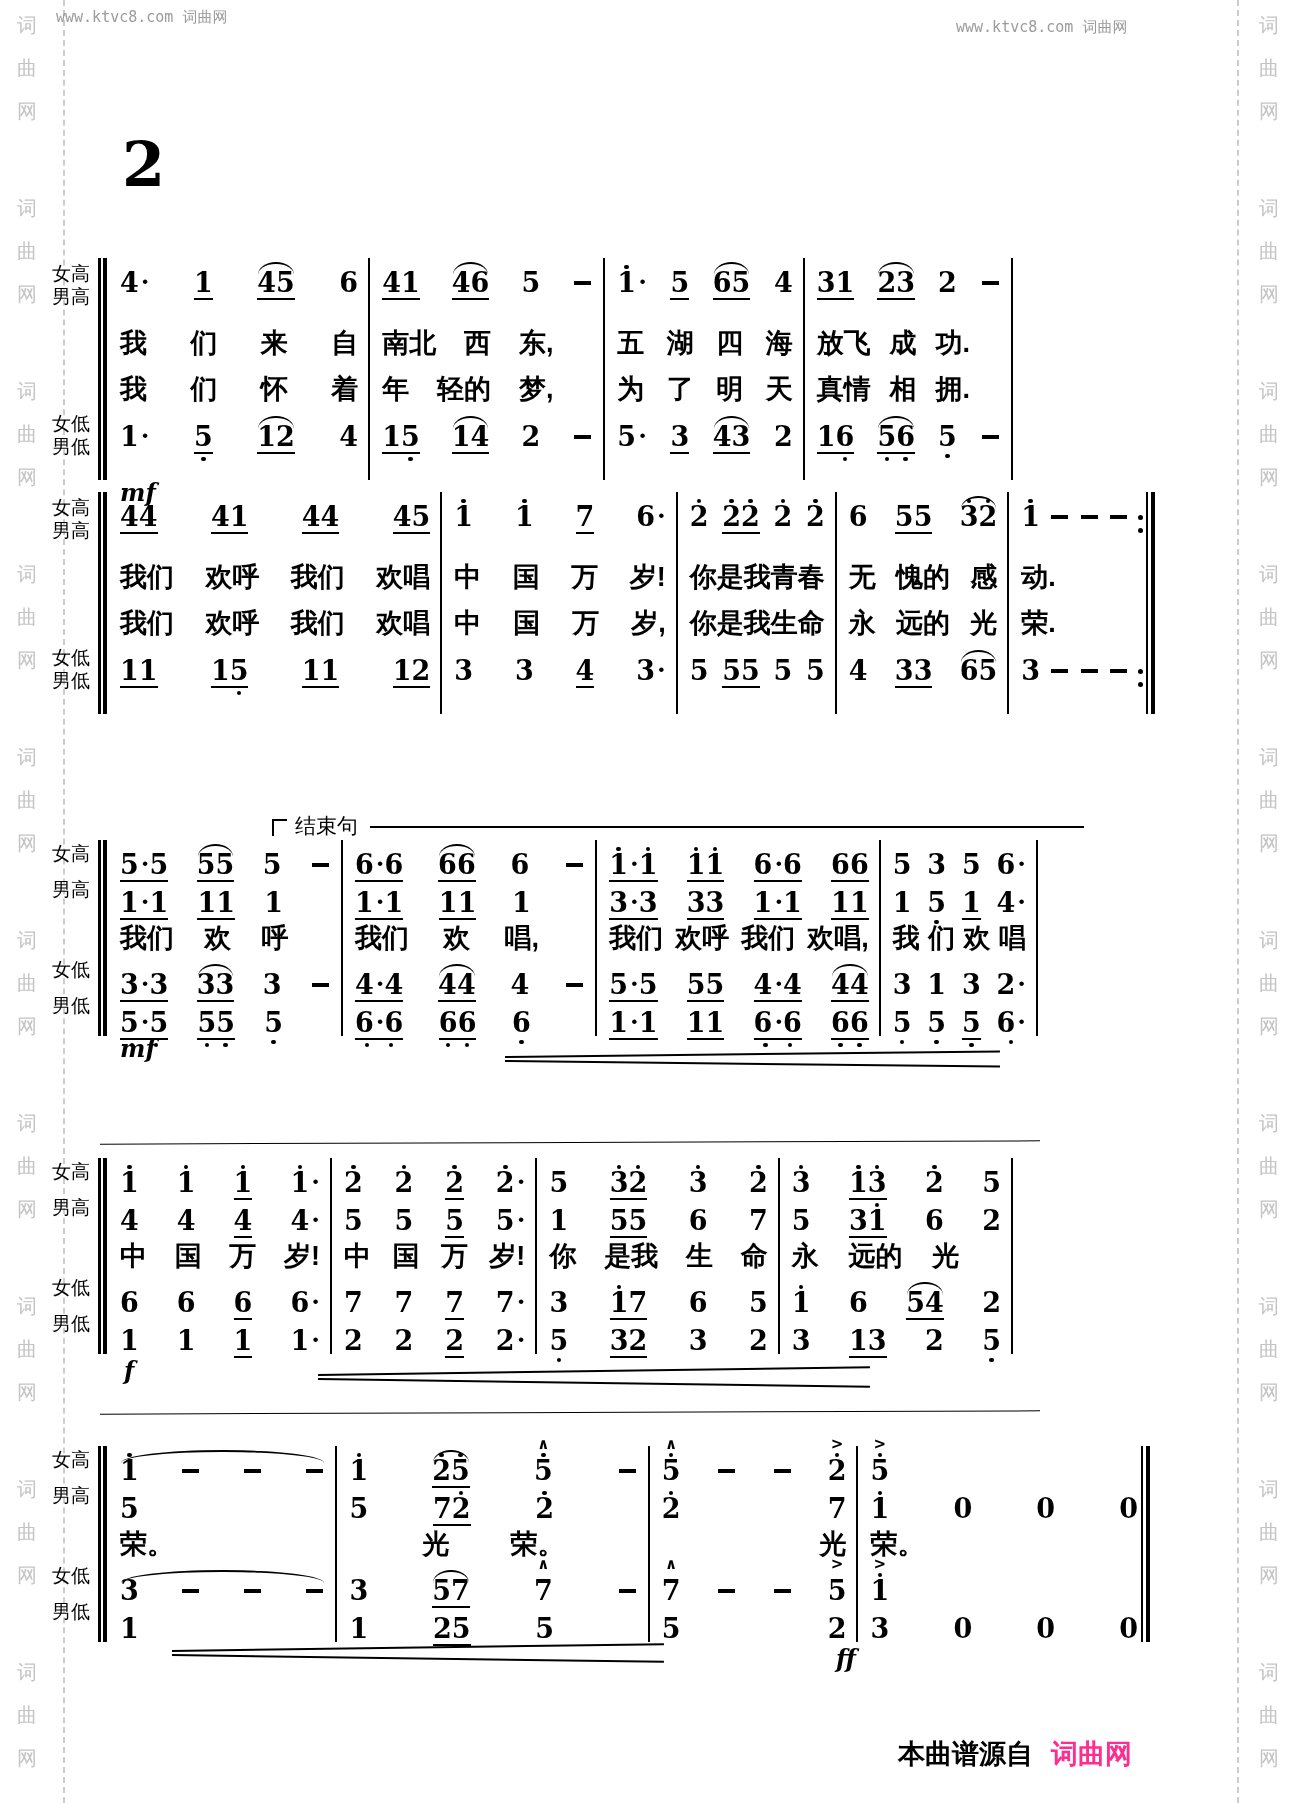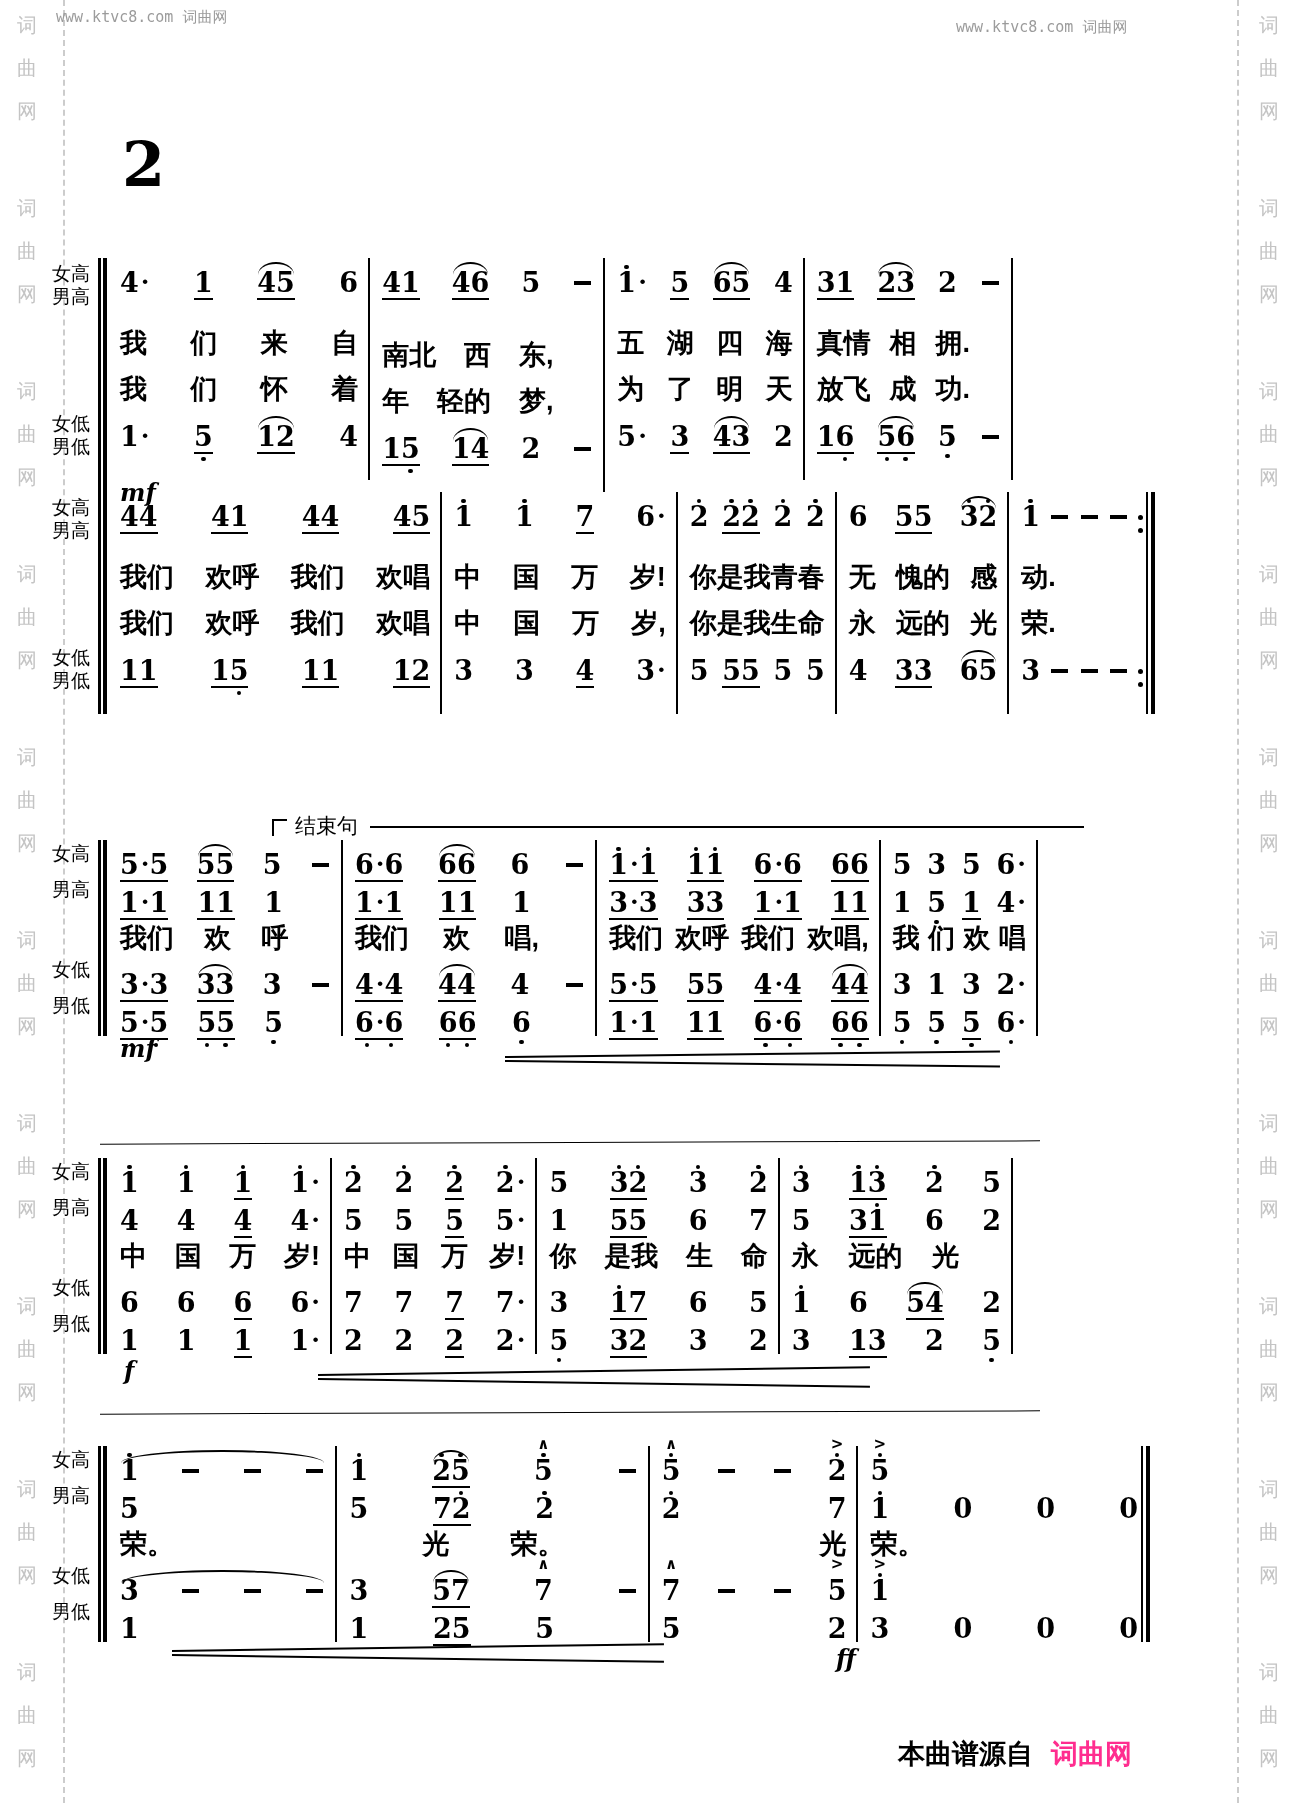--- a/index.html
+++ b/index.html
@@ -11,21 +11,21 @@
   .sidecol{position:absolute;top:0;width:30px;}
   .sideL{left:12px;} .sideR{left:1254px;}
   .sgrp{position:absolute;left:0;width:30px;text-align:center;color:#c4c4c4;
         font-size:20px;line-height:43px;}
   
   .wm{position:absolute;color:#9b9b9b;font:15px "DejaVu Sans Mono",monospace;letter-spacing:0px;}
   #pgnum{position:absolute;left:122px;top:128px;font:bold 62px "DejaVu Serif",serif;}
   #footer{position:absolute;left:898px;top:1736px;font:bold 27px "Liberation Sans",sans-serif;}
   #footer .brand{margin-left:18px;}
   
-  .system{position:absolute;display:flex;align-items:flex-start;}
+  .system{position:absolute;display:flex;align-items:flex-end;}
   .measure{position:relative;flex-basis:0;border-right:2px solid #000;display:flex;flex-direction:column;}
   .sysbar{position:absolute;left:-10px;top:0;bottom:0;width:9px;
           background:linear-gradient(90deg,#000 0 3px,transparent 3px 5px,#000 5px 9px);}
   .fbar{position:absolute;right:-2px;top:0;bottom:0;width:9px;
         background:linear-gradient(90deg,#000 0 2.2px,#fff 2.2px 4.6px,#000 4.6px 9px);}
   .vlabel{position:absolute;left:-56px;width:50px;font-size:19px;line-height:23px;color:#000;}
   
   .nrow{display:flex;justify-content:space-between;align-items:flex-start;padding:2px 10px 0 12px;overflow:visible;}
   .lrow{display:flex;justify-content:space-between;align-items:center;padding:0 10px 0 12px;
         font-weight:bold;font-size:27px;white-space:nowrap;}
@@ -334,21 +334,21 @@
                   <span class="dg">5</span>
                 </span>
               </span>
             </span>
             <span class="tok">
               <span class="drow">
                 <span class="dsh"></span>
               </span>
             </span>
           </div>
-          <div class="lrow" style="height: 46px; margin-top: 12px;">
+          <div class="lrow" style="height: 46px;">
             <span class="lx">南北</span>
             <span class="lx">西</span>
             <span class="lx">东,</span>
             <span class="lx"></span>
           </div>
           <div class="lrow" style="height: 46px;">
             <span class="lx">年</span>
             <span class="lx">轻的</span>
             <span class="lx">梦,</span>
             <span class="lx"></span>
@@ -539,29 +539,29 @@
                 </span>
               </span>
             </span>
             <span class="tok">
               <span class="drow">
                 <span class="dsh"></span>
               </span>
             </span>
           </div>
           <div class="lrow" style="height: 46px;">
+            <span class="lx">放飞</span>
+            <span class="lx">成</span>
+            <span class="lx">功.</span>
+            <span class="lx"></span>
+          </div>
+          <div class="lrow" style="height: 46px;">
             <span class="lx">真情</span>
             <span class="lx">相</span>
             <span class="lx">拥.</span>
-            <span class="lx"></span>
-          </div>
-          <div class="lrow" style="height: 46px;">
-            <span class="lx">放飞</span>
-            <span class="lx">成</span>
-            <span class="lx">功.</span>
             <span class="lx"></span>
           </div>
           <div class="nrow" style="height: 66px;">
             <span class="tok">
               <span class="drow">
                 <span class="sn">
                   <span class="hd"></span>
                   <span class="dg">1</span>
                 </span>
                 <span class="sn">

